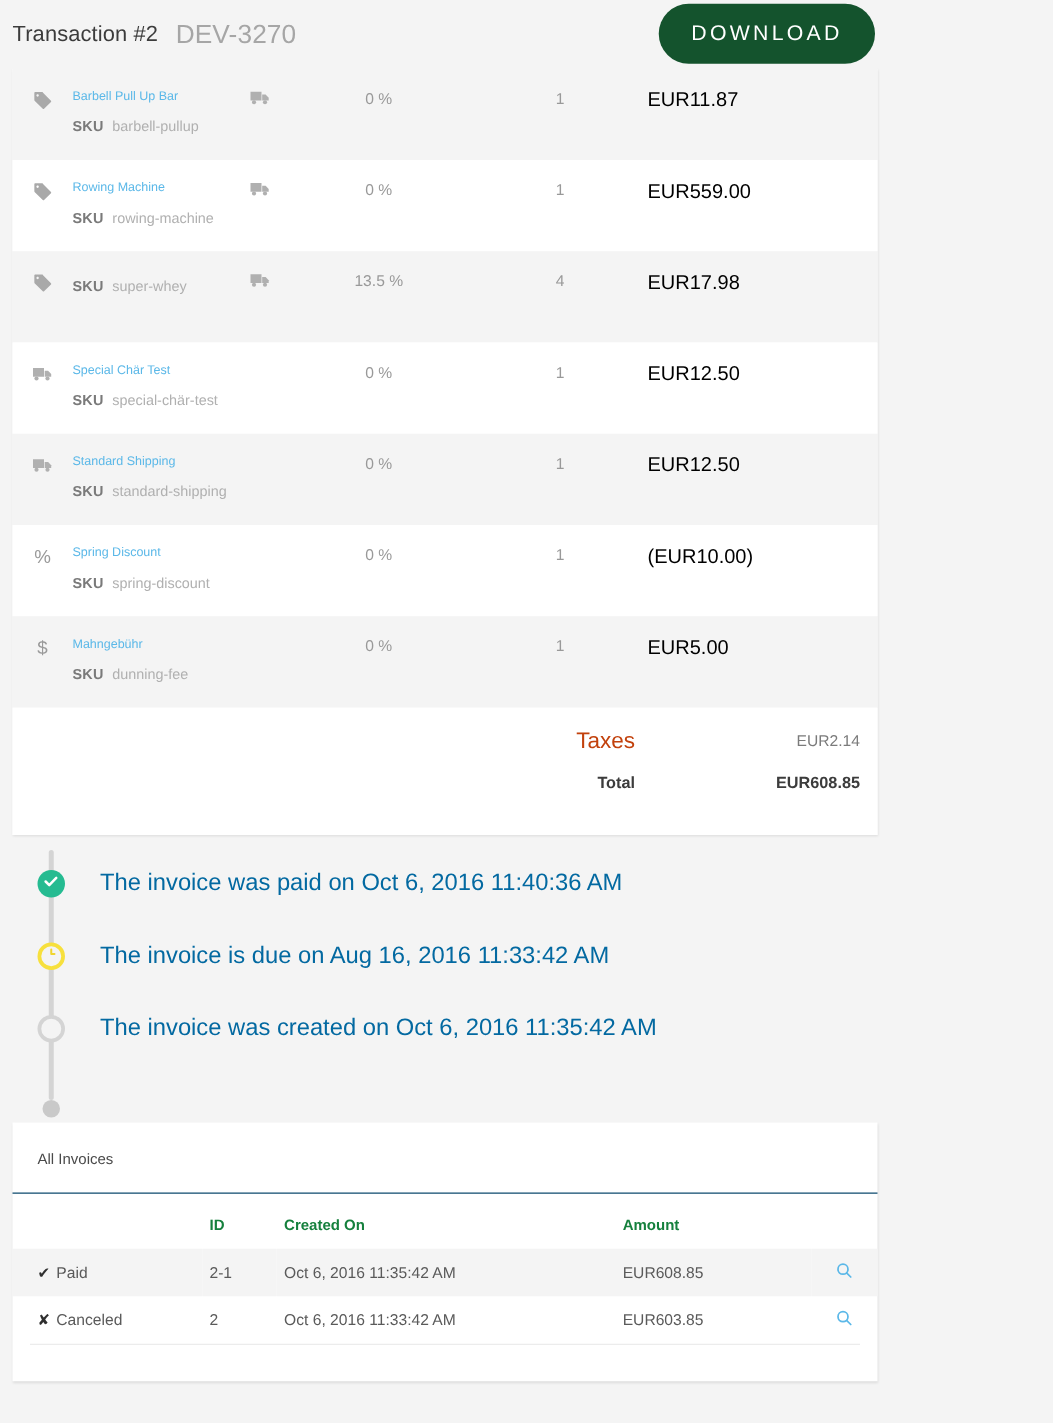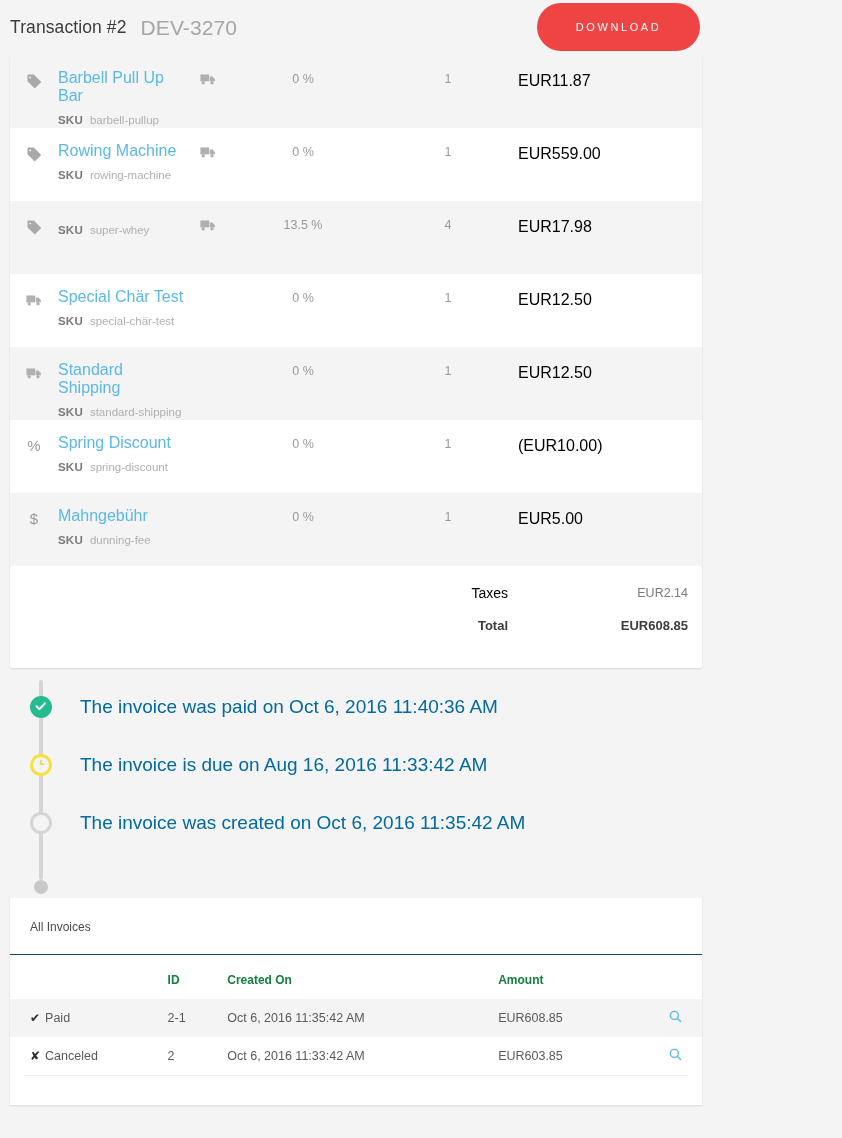--- a/index.html
+++ b/index.html
@@ -36,24 +36,24 @@
   }
   .download-btn {
     position: absolute;
     right: 12px;
     top: 3px;
     height: 48px;
     min-width: 163px;
     padding: 0 26px;
     border: none;
     border-radius: 26px;
-    background: #ef4444;
+    background: #14532d;
     color: #ffffff;
     font-family: "Liberation Sans", sans-serif;
-    font-size: 11px;
+    font-size: 17px;
     letter-spacing: 2.6px;
     cursor: pointer;
     display: flex;
     align-items: center;
     justify-content: center;
   }
 
   
   .card {
     background: #ffffff;
@@ -84,21 +84,21 @@
   .it-icon svg { display: inline-block; vertical-align: middle; }
   .glyph-pct, .glyph-dollar {
     font-size: 15px;
     color: #9a9a9a;
     line-height: 16px;
     display: inline-block;
   }
 
   .it-main { flex: 1 1 auto; min-width: 0; }
   .it-name {
-    font-size: 16px;
+    font-size: 10px;
     color: #5bb8e8;
     line-height: 18px;
     cursor: pointer;
   }
   .it-sku { margin-top: 8px; font-size: 11.5px; line-height: 14px; }
   .it-sku-label { font-weight: bold; color: #7a7a7a; letter-spacing: .2px; }
   .it-sku-val { color: #b0b0b0; margin-left: 7px; }
 
   .it-ship {
     flex: 0 0 40px;
@@ -138,22 +138,22 @@
   .totals { background: #ffffff; padding: 10px 14px 26px 0; }
   .totals-row {
     display: flex;
     justify-content: flex-end;
     align-items: center;
     height: 33px;
   }
   .tot-label {
     width: 170px;
     text-align: right;
-    font-size: 14px;
-    color: #000000;
+    font-size: 18px;
+    color: #c2410c;
     padding-right: 10px;
   }
   .tot-value {
     width: 170px;
     text-align: right;
     font-size: 12.5px;
     color: #7b7b7b;
   }
   .totals-row.grand .tot-label,
   .totals-row.grand .tot-value { font-weight: bold; color: #3c3c3c; font-size: 13px; }

